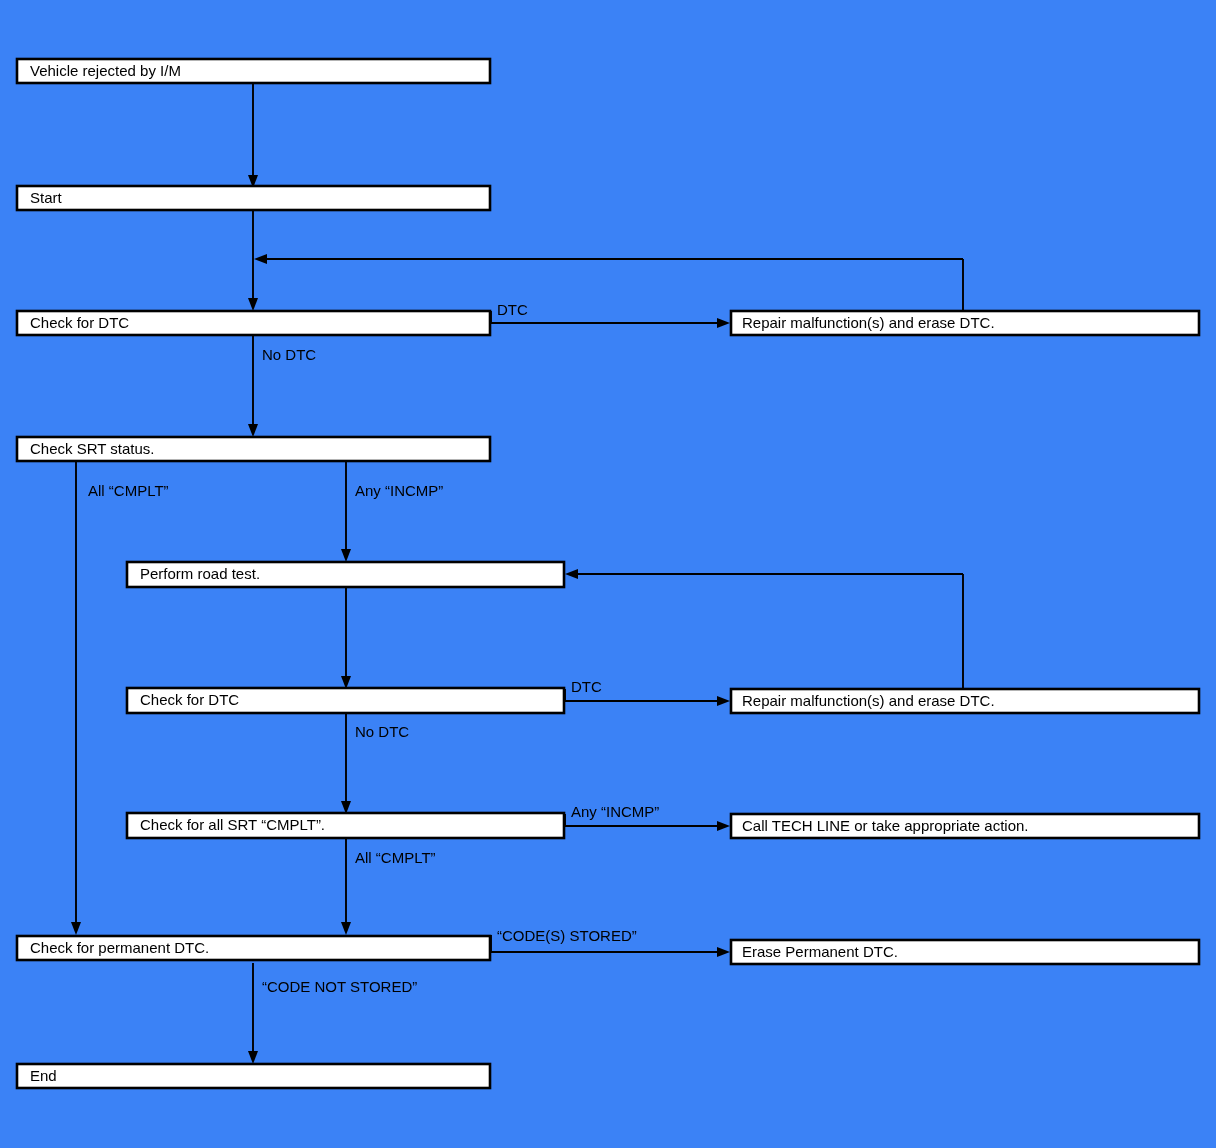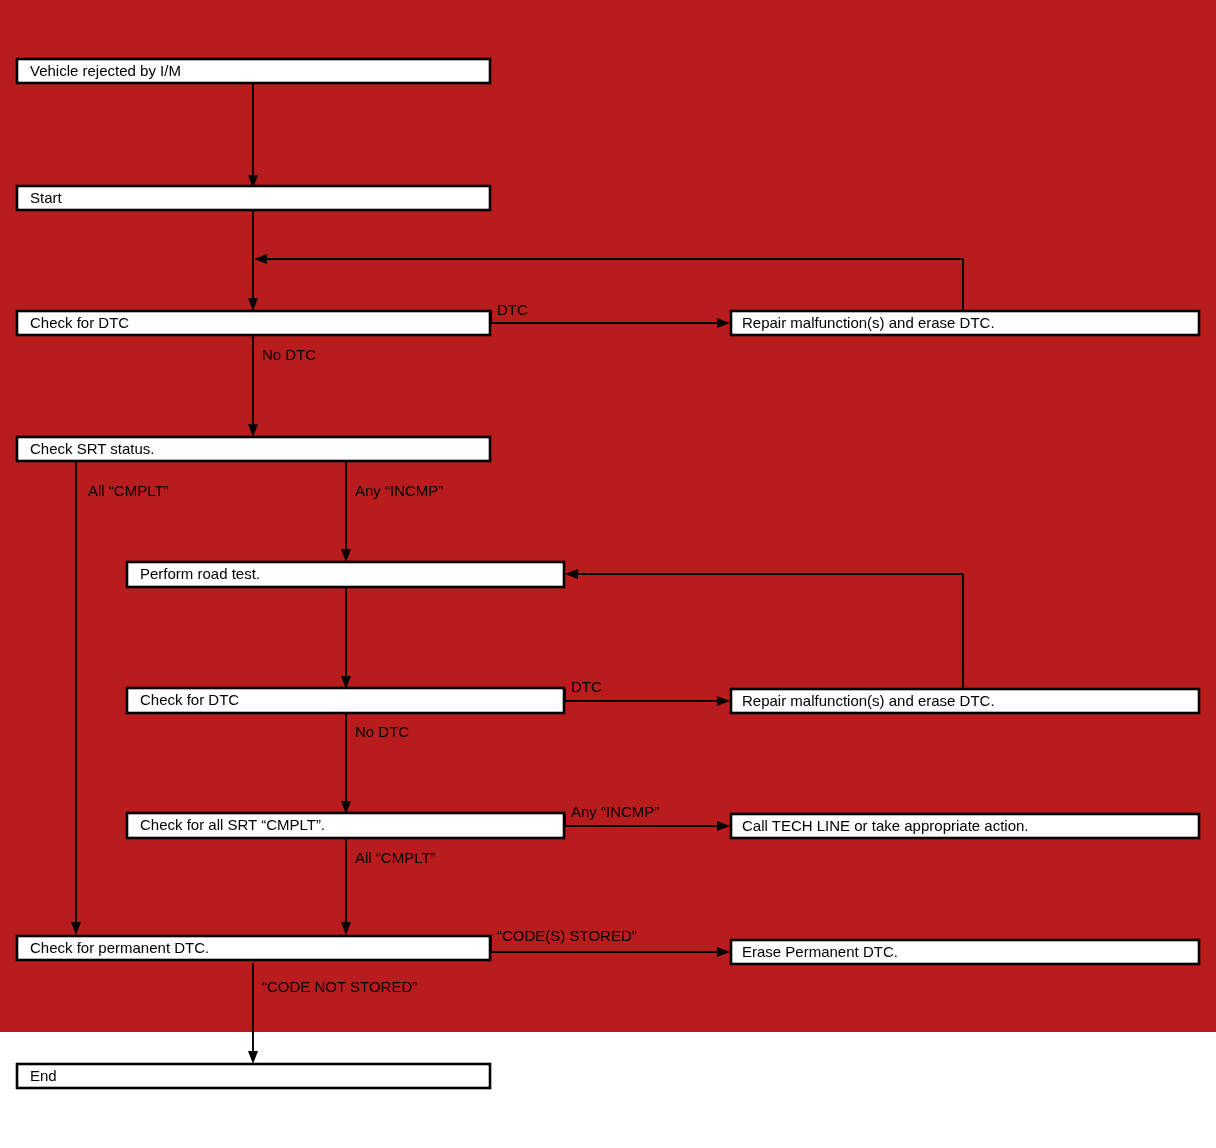--- a/index.html
+++ b/index.html
@@ -9,22 +9,22 @@
   }
   body {
     width: 1216px;
     height: 1148px;
     font-family: "Liberation Sans", sans-serif;
     overflow: hidden;
   }
   #flowchart-root {
     position: relative;
     width: 1216px;
-    height: 1032px;
-    background: #b91c1c;
+    height: 1148px;
+    background: #3b82f6;
   }
   svg.diagram {
     position: absolute;
     top: 0;
     left: 0;
     width: 1216px;
     height: 1148px;
   }
   .node-rect {
     fill: #ffffff;

